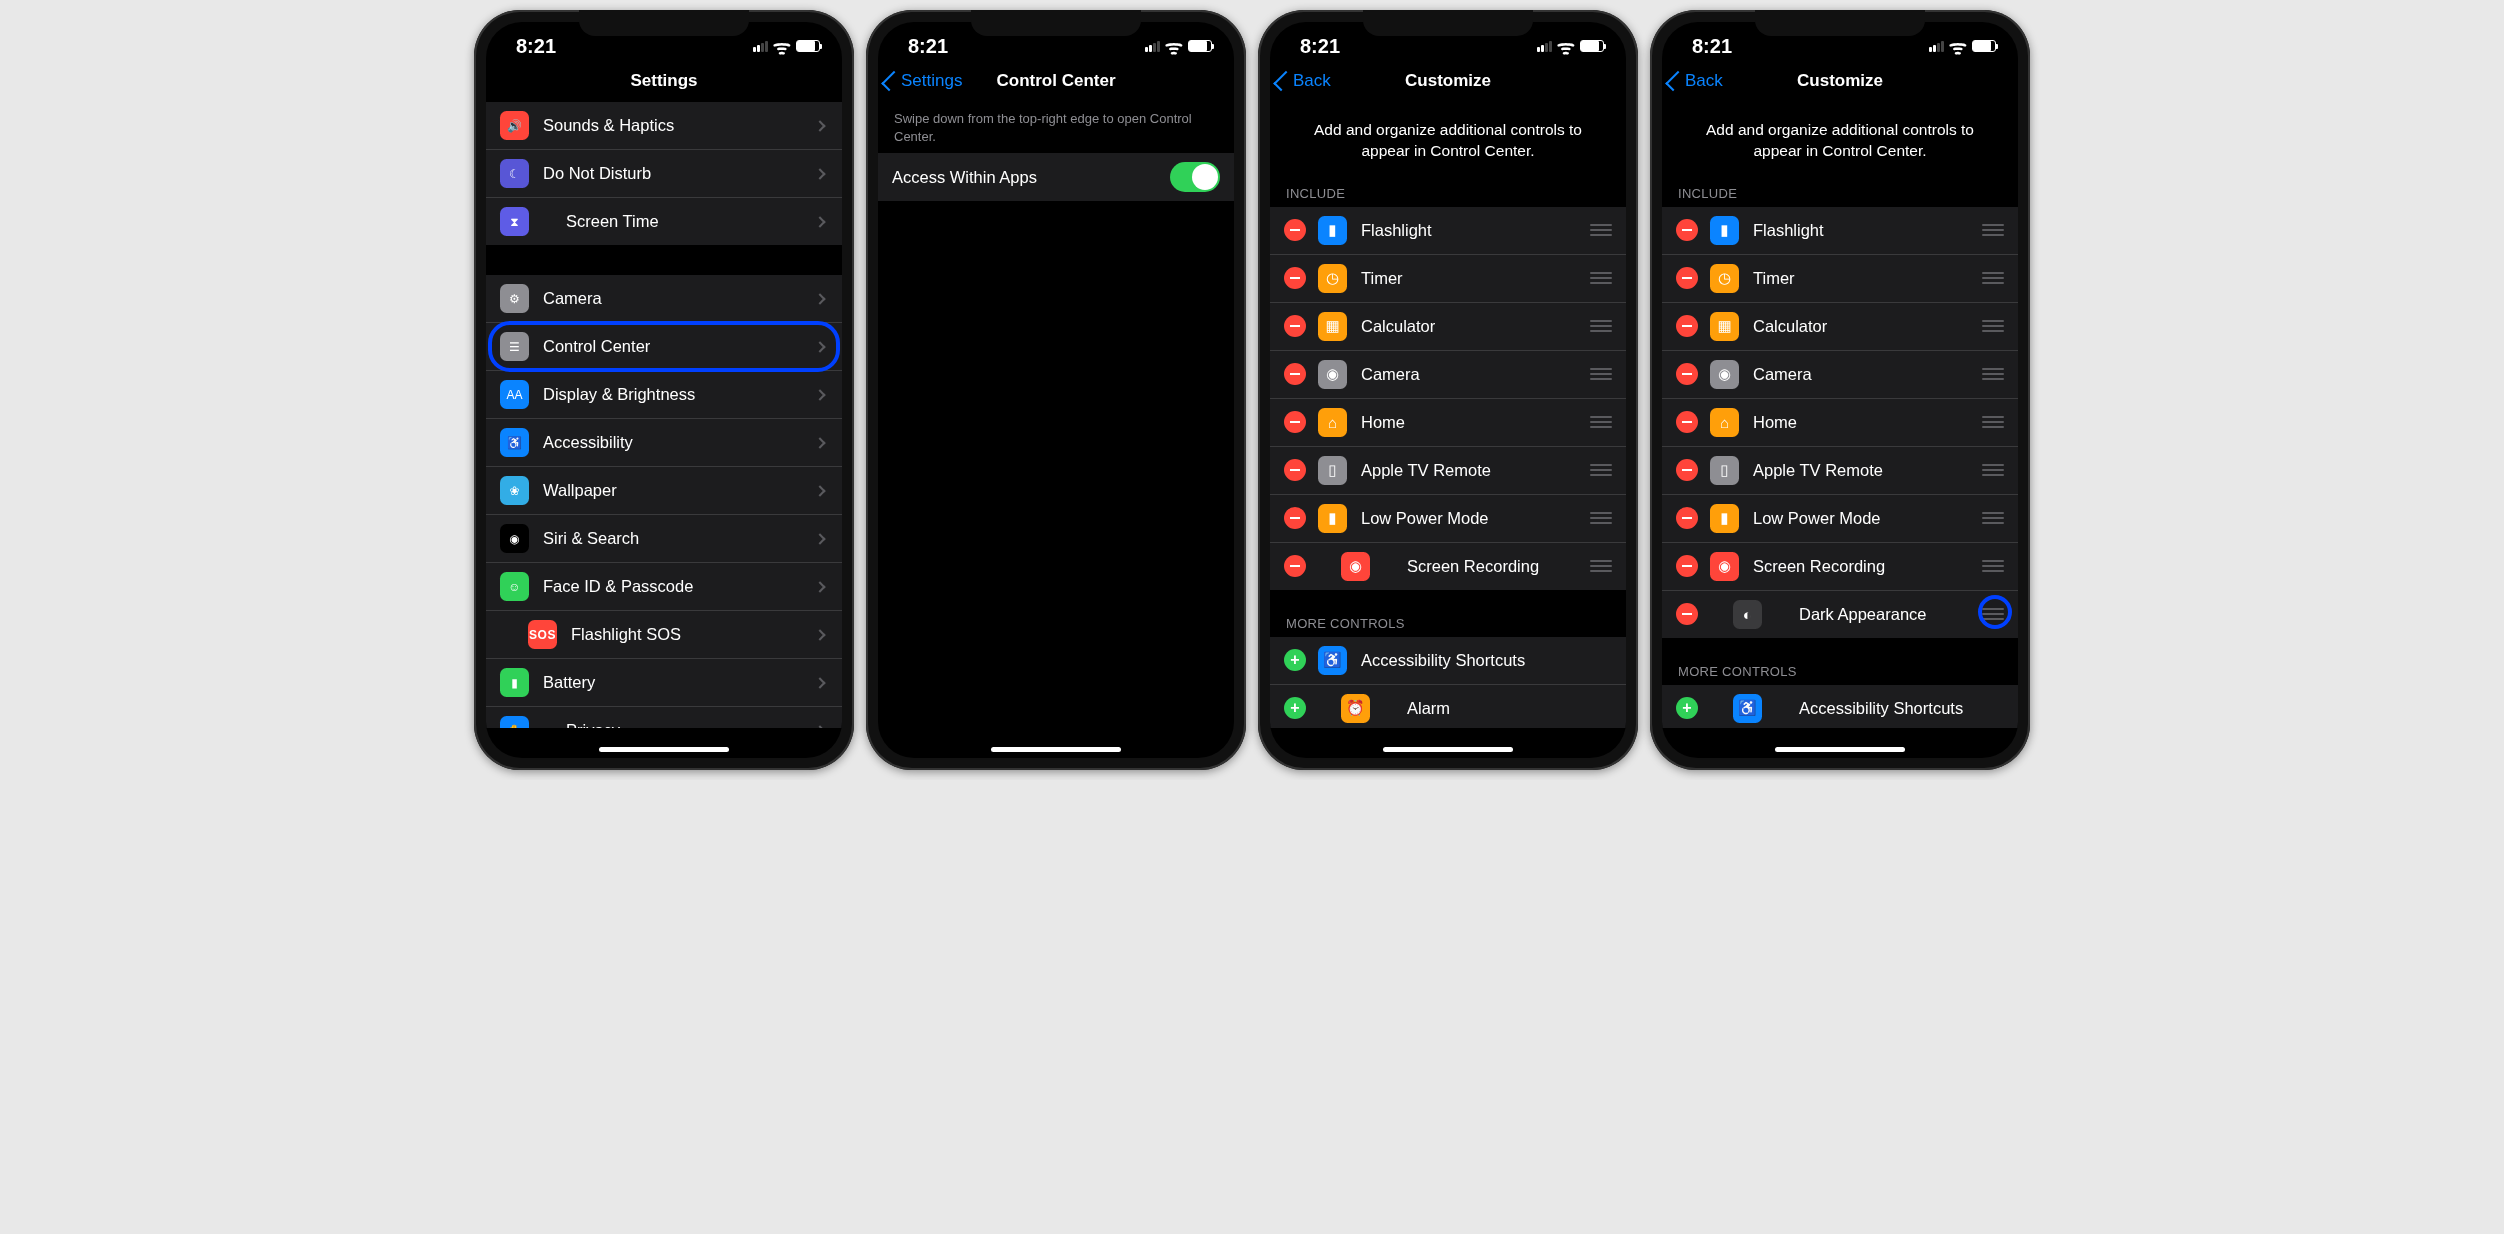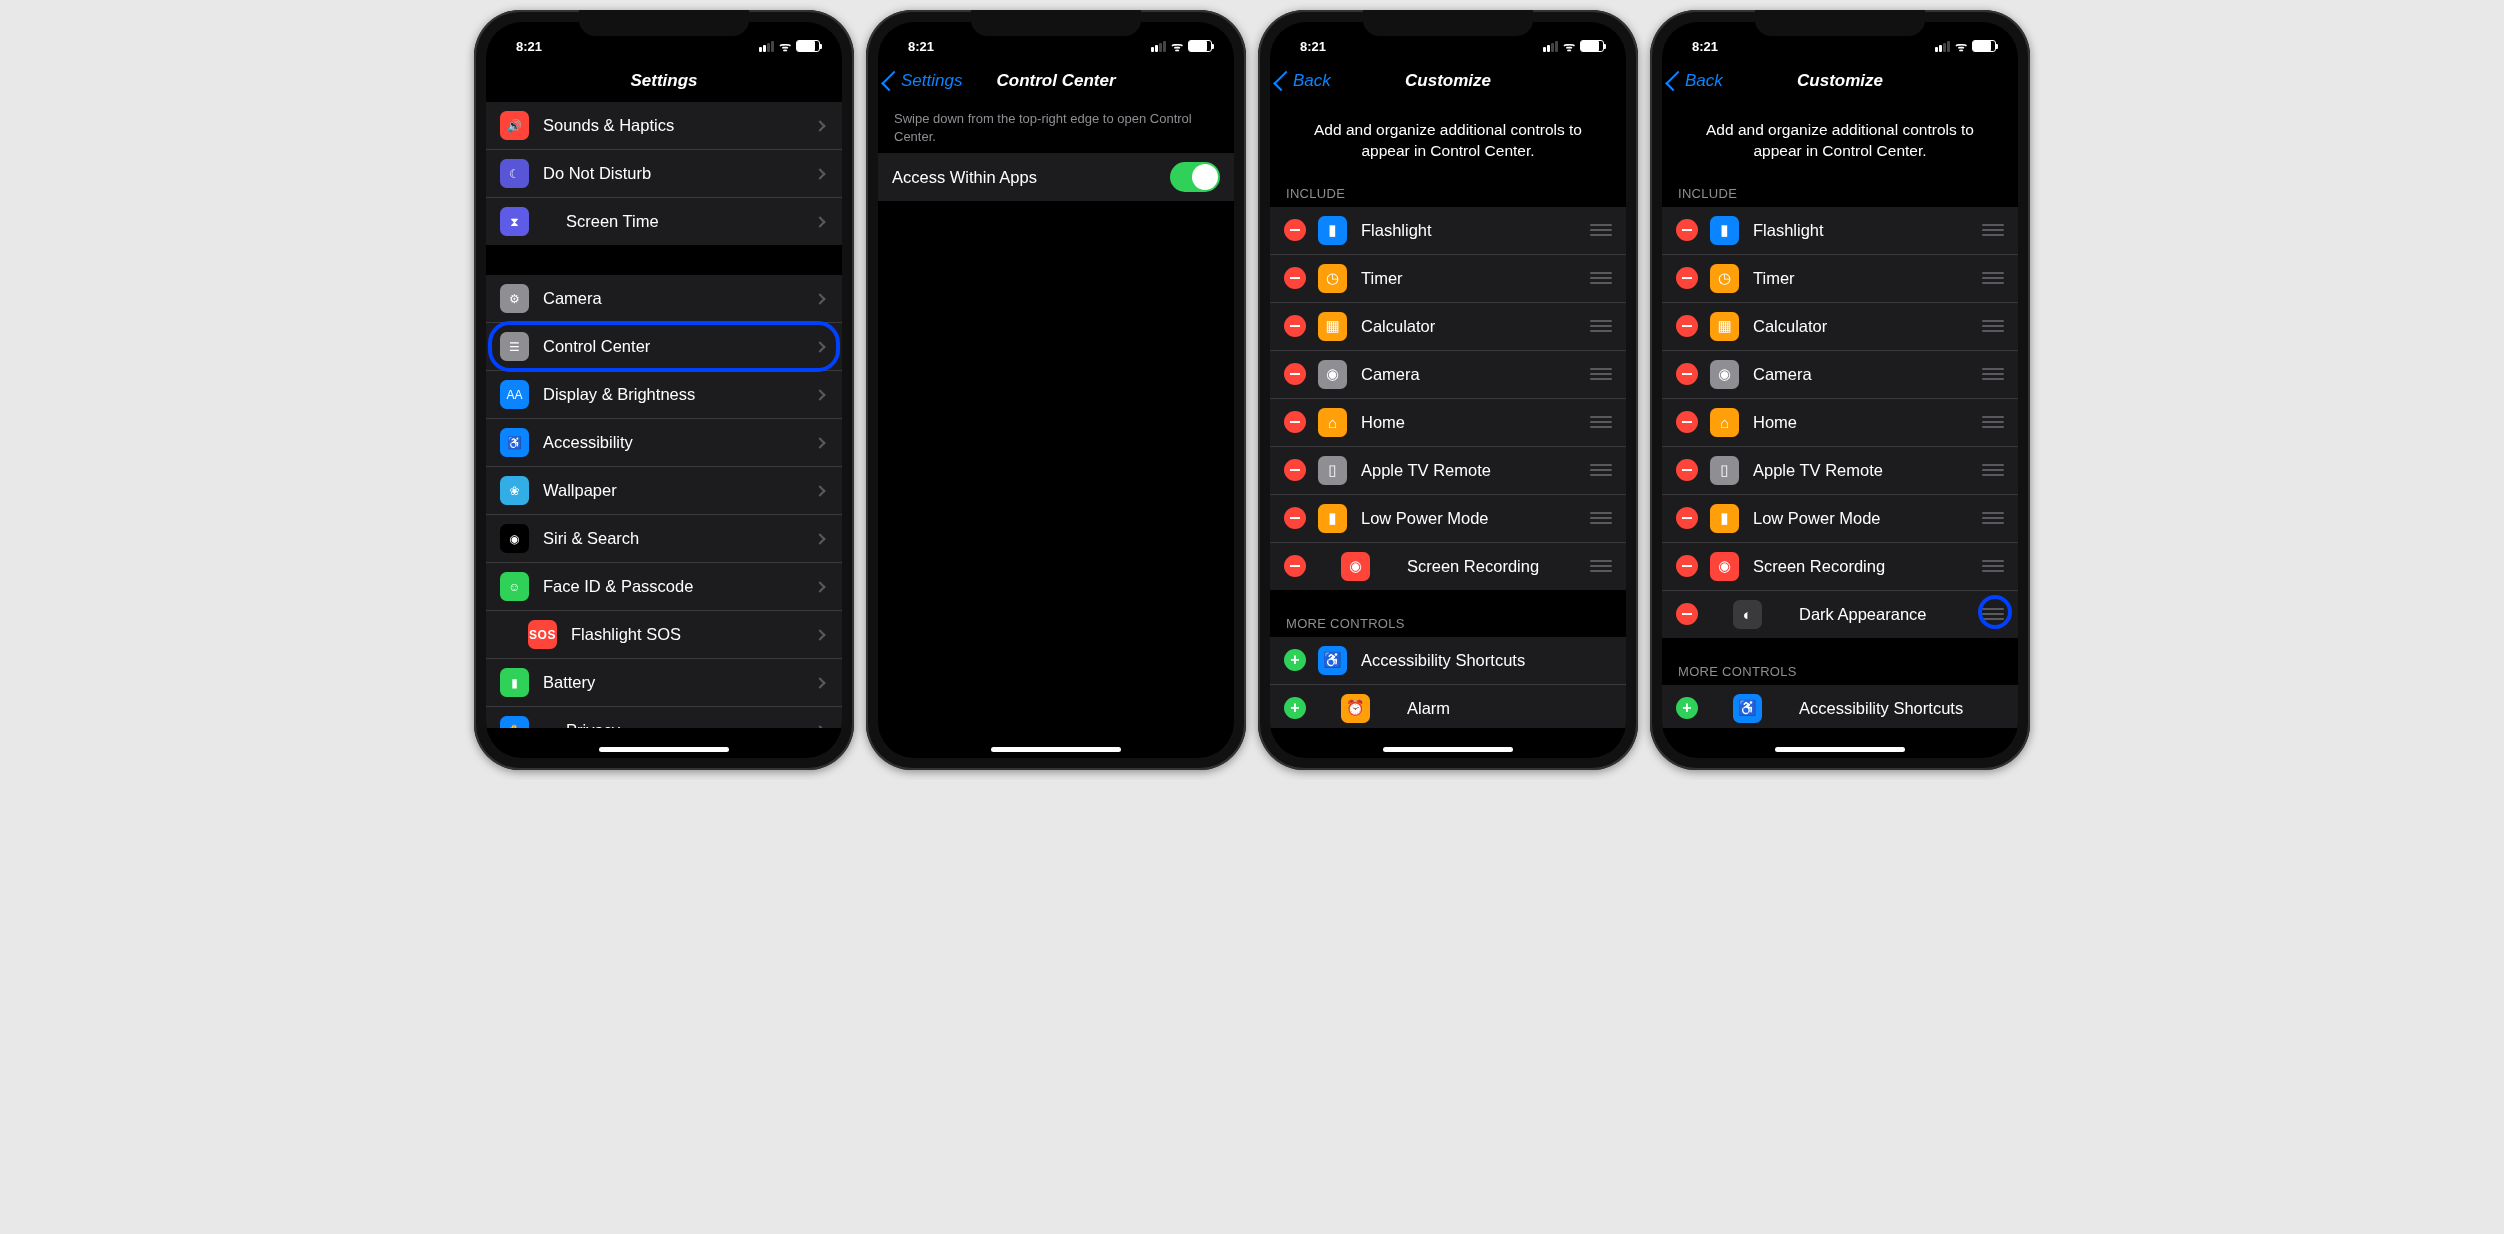--- a/index.html
+++ b/index.html
@@ -38,42 +38,41 @@
     height: 26px;
     background: #111;
     border-radius: 0 0 16px 16px;
     z-index: 100;
   }
   .status-bar {
     display: flex;
     justify-content: space-between;
     align-items: center;
     padding: 12px 22px 4px 30px;
-    font-size: 13px;
+    font-size: 20px;
     font-weight: 600;
     height: 40px;
   }
   .status-right { display: flex; gap: 5px; align-items: center; }
   .signal { display:flex; gap:1px; align-items:flex-end; }
   .signal span { width:3px; background:#fff; border-radius:1px; }
   .signal span:nth-child(1){height:5px;} .signal span:nth-child(2){height:7px;}
   .signal span:nth-child(3){height:9px;} .signal span:nth-child(4){height:11px;}
   .signal.weak span:nth-child(3),.signal.weak span:nth-child(4){background:#444;}
   .battery { width:24px; height:12px; border:1px solid #fff; border-radius:3px; position:relative; }
   .battery::after { content:''; position:absolute; right:-3px; top:3px; width:2px; height:5px; background:#fff; border-radius:0 1px 1px 0;}
   .battery-fill { background:#fff; height:100%; width:80%; border-radius:1px;}
 
   .nav-bar {
     display: flex;
     align-items: center;
     justify-content: center;
     padding: 8px 12px 10px;
     position: relative;
     min-height: 40px;
-    font-style: italic;
   }
   .nav-title { font-size: 17px; font-weight: 600; }
   .nav-back {
     position: absolute;
     left: 8px;
     display: flex;
     align-items: center;
     color: #0a84ff;
     font-size: 17px;
   }

